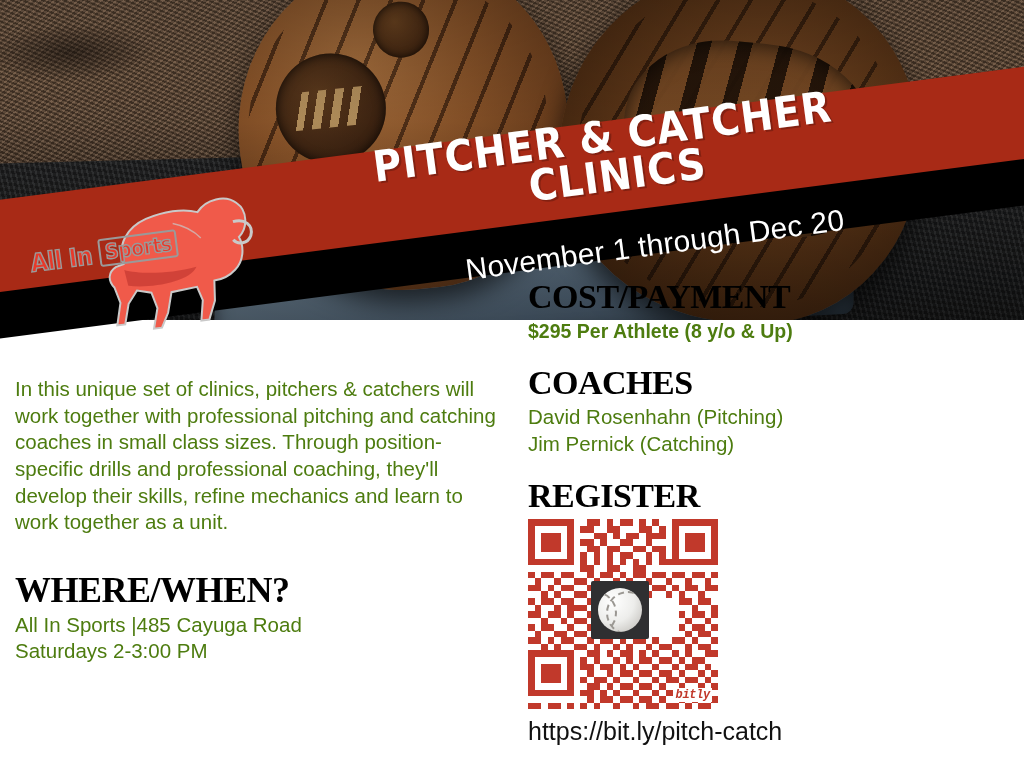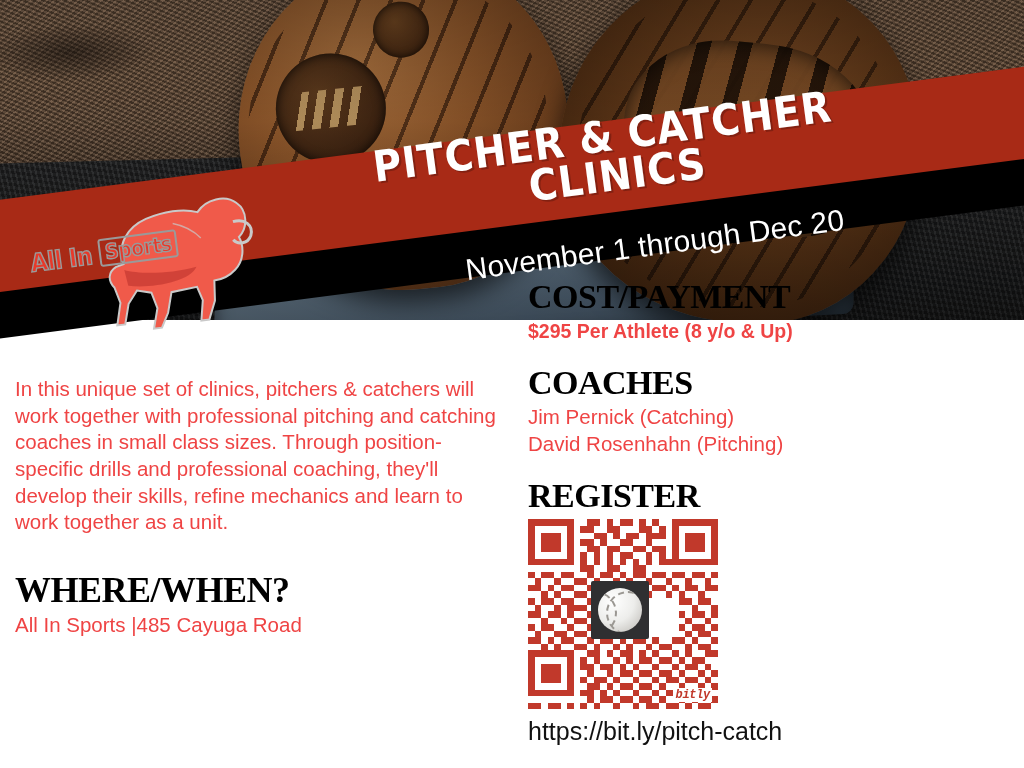--- a/index.html
+++ b/index.html
@@ -261,21 +261,21 @@
     line-height: 1.0;
     color: #000000;
     text-transform: uppercase;
   }
   .col-right h2.sec { font-size: 34px; }
   p.body {
     margin: 0;
     font-family: "Liberation Sans", sans-serif;
     font-size: 20.5px;
     line-height: 1.30;
-    color: #ef4444;
+    color: #4d7c0f;
   }
   p.body.bold { font-weight: bold; font-size: 19.5px; line-height: 1.34; }
   .gap-lg { height: 36px; }
   .gap-md { height: 22px; }
 
   
   .qr-wrap {
     position: relative;
     width: 190px;
     height: 190px;
@@ -387,29 +387,30 @@
     <span class="line l1">PITCHER &amp; CATCHER</span>
     <span class="line l2">CLINICS</span>
   </div>
   <div class="subhead">November 1 through Dec 20</div>
 
   <div class="col-left">
     <p class="body">In this unique set of clinics, pitchers &amp; catchers will work together with professional pitching and catching coaches in small class sizes. Through position-specific drills and professional coaching, they'll develop their skills, refine mechanics and learn to work together as a unit.</p>
     <div class="gap-lg"></div>
     <h2 class="sec">WHERE/WHEN?</h2>
     <p class="body">All In Sports |485 Cayuga Road</p>
+    <p class="body">Saturdays 2-3:00 PM</p>
   </div>
 
   <div class="col-right">
     <h2 class="sec">COST/PAYMENT</h2>
     <p class="body bold">$295 Per Athlete (8 y/o &amp; Up)</p>
     <div class="gap-md"></div>
     <h2 class="sec">COACHES</h2>
+    <p class="body">David Rosenhahn (Pitching)</p>
     <p class="body">Jim Pernick (Catching)</p>
-    <p class="body">David Rosenhahn (Pitching)</p>
     <div class="gap-md"></div>
     <h2 class="sec">REGISTER</h2>
     <div class="qr-wrap">
       <div class="qr" id="qr-grid">
           <i class="on"></i>
           <i class="on"></i>
           <i class="on"></i>
           <i class="on"></i>
           <i class="on"></i>
           <i class="on"></i>

